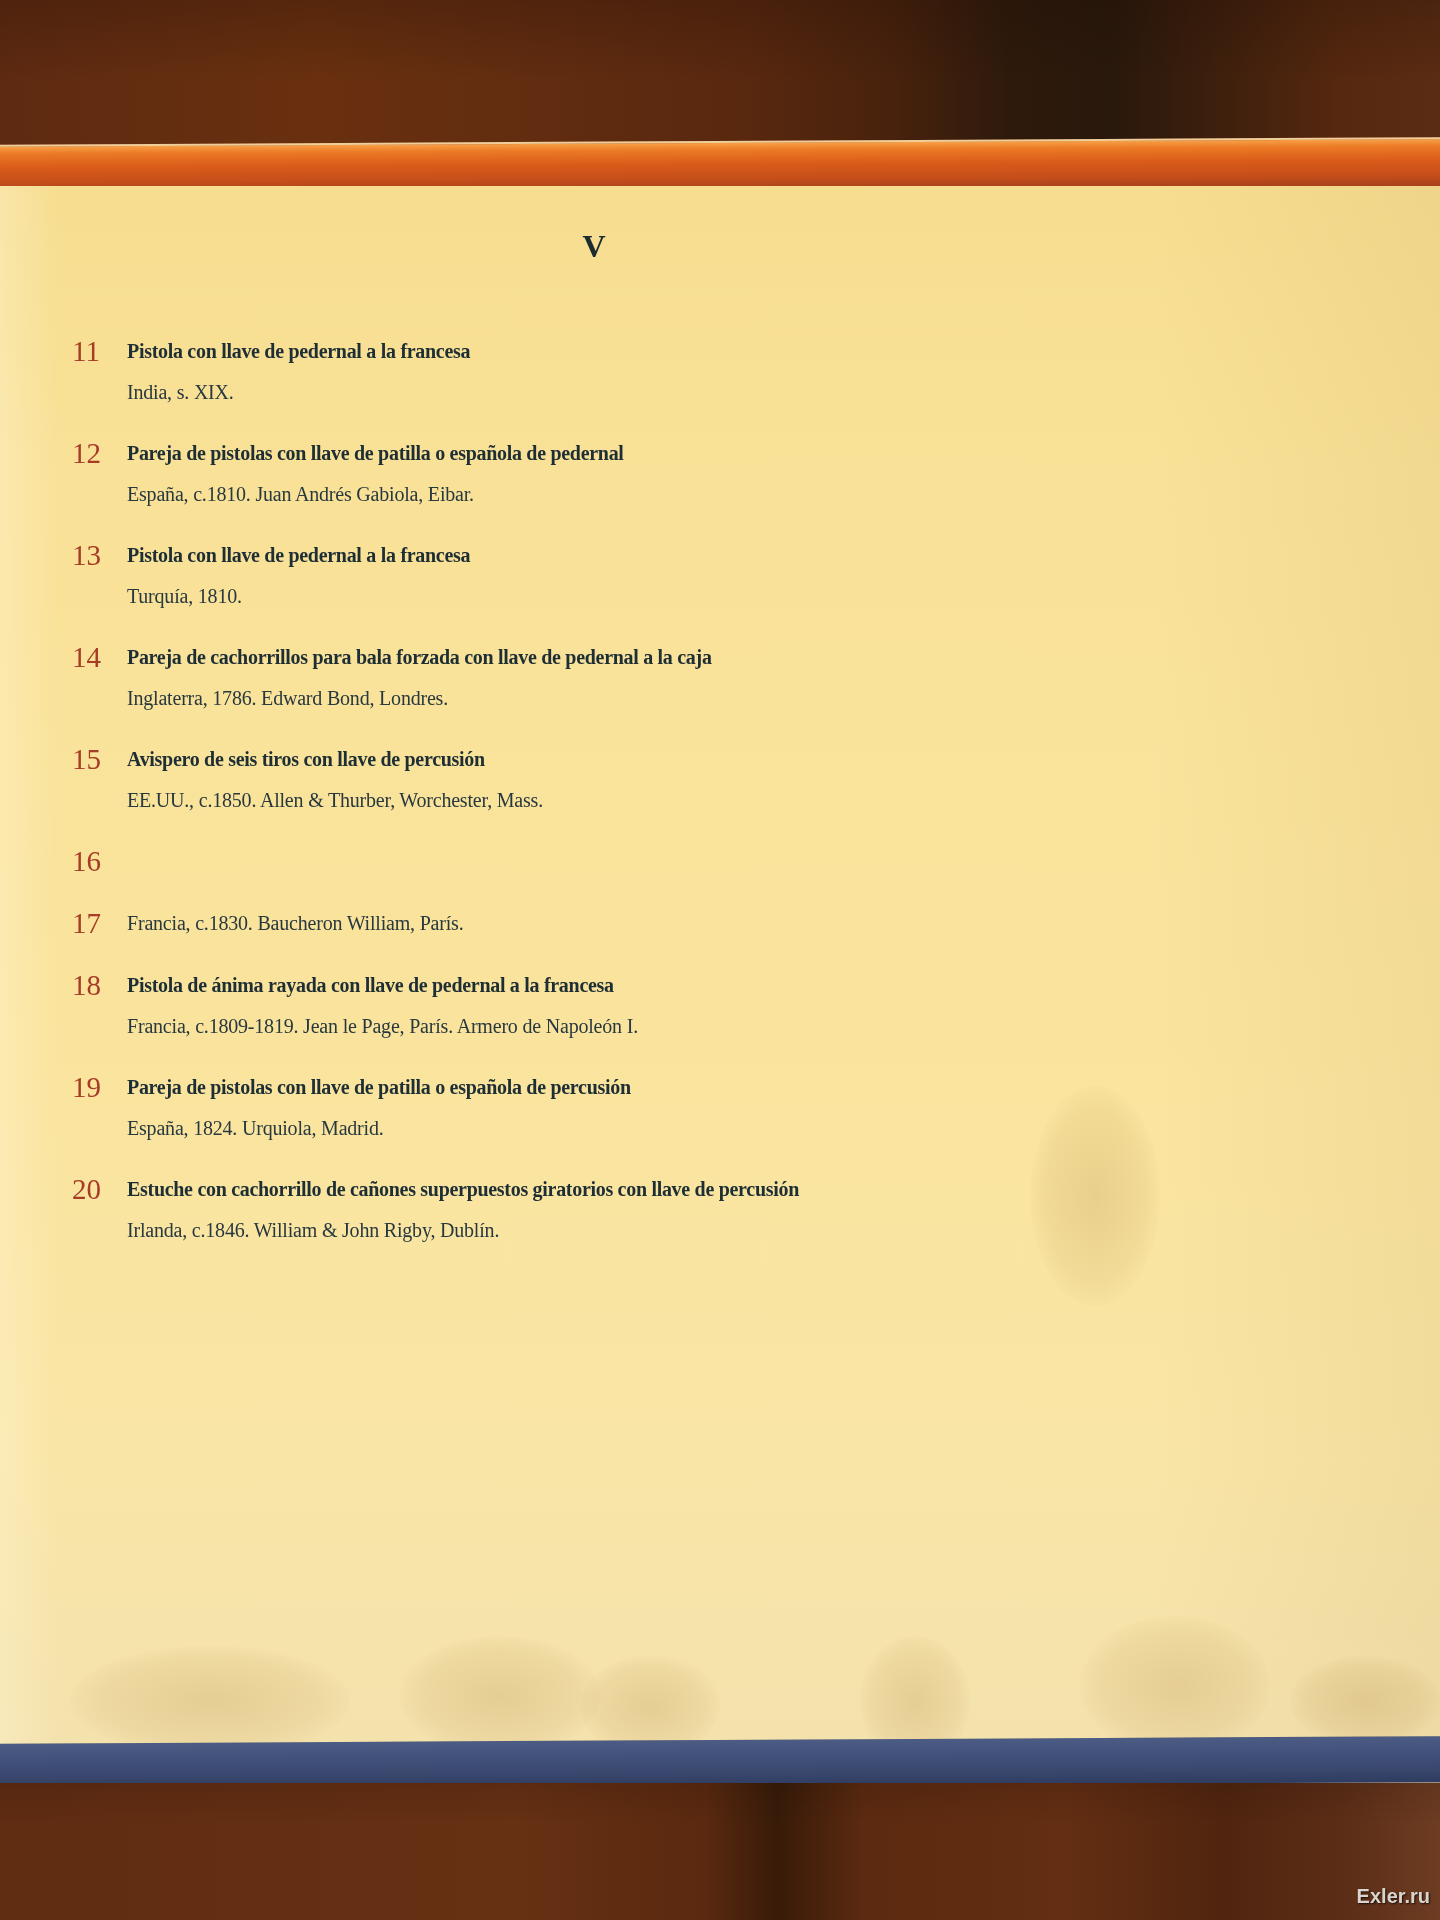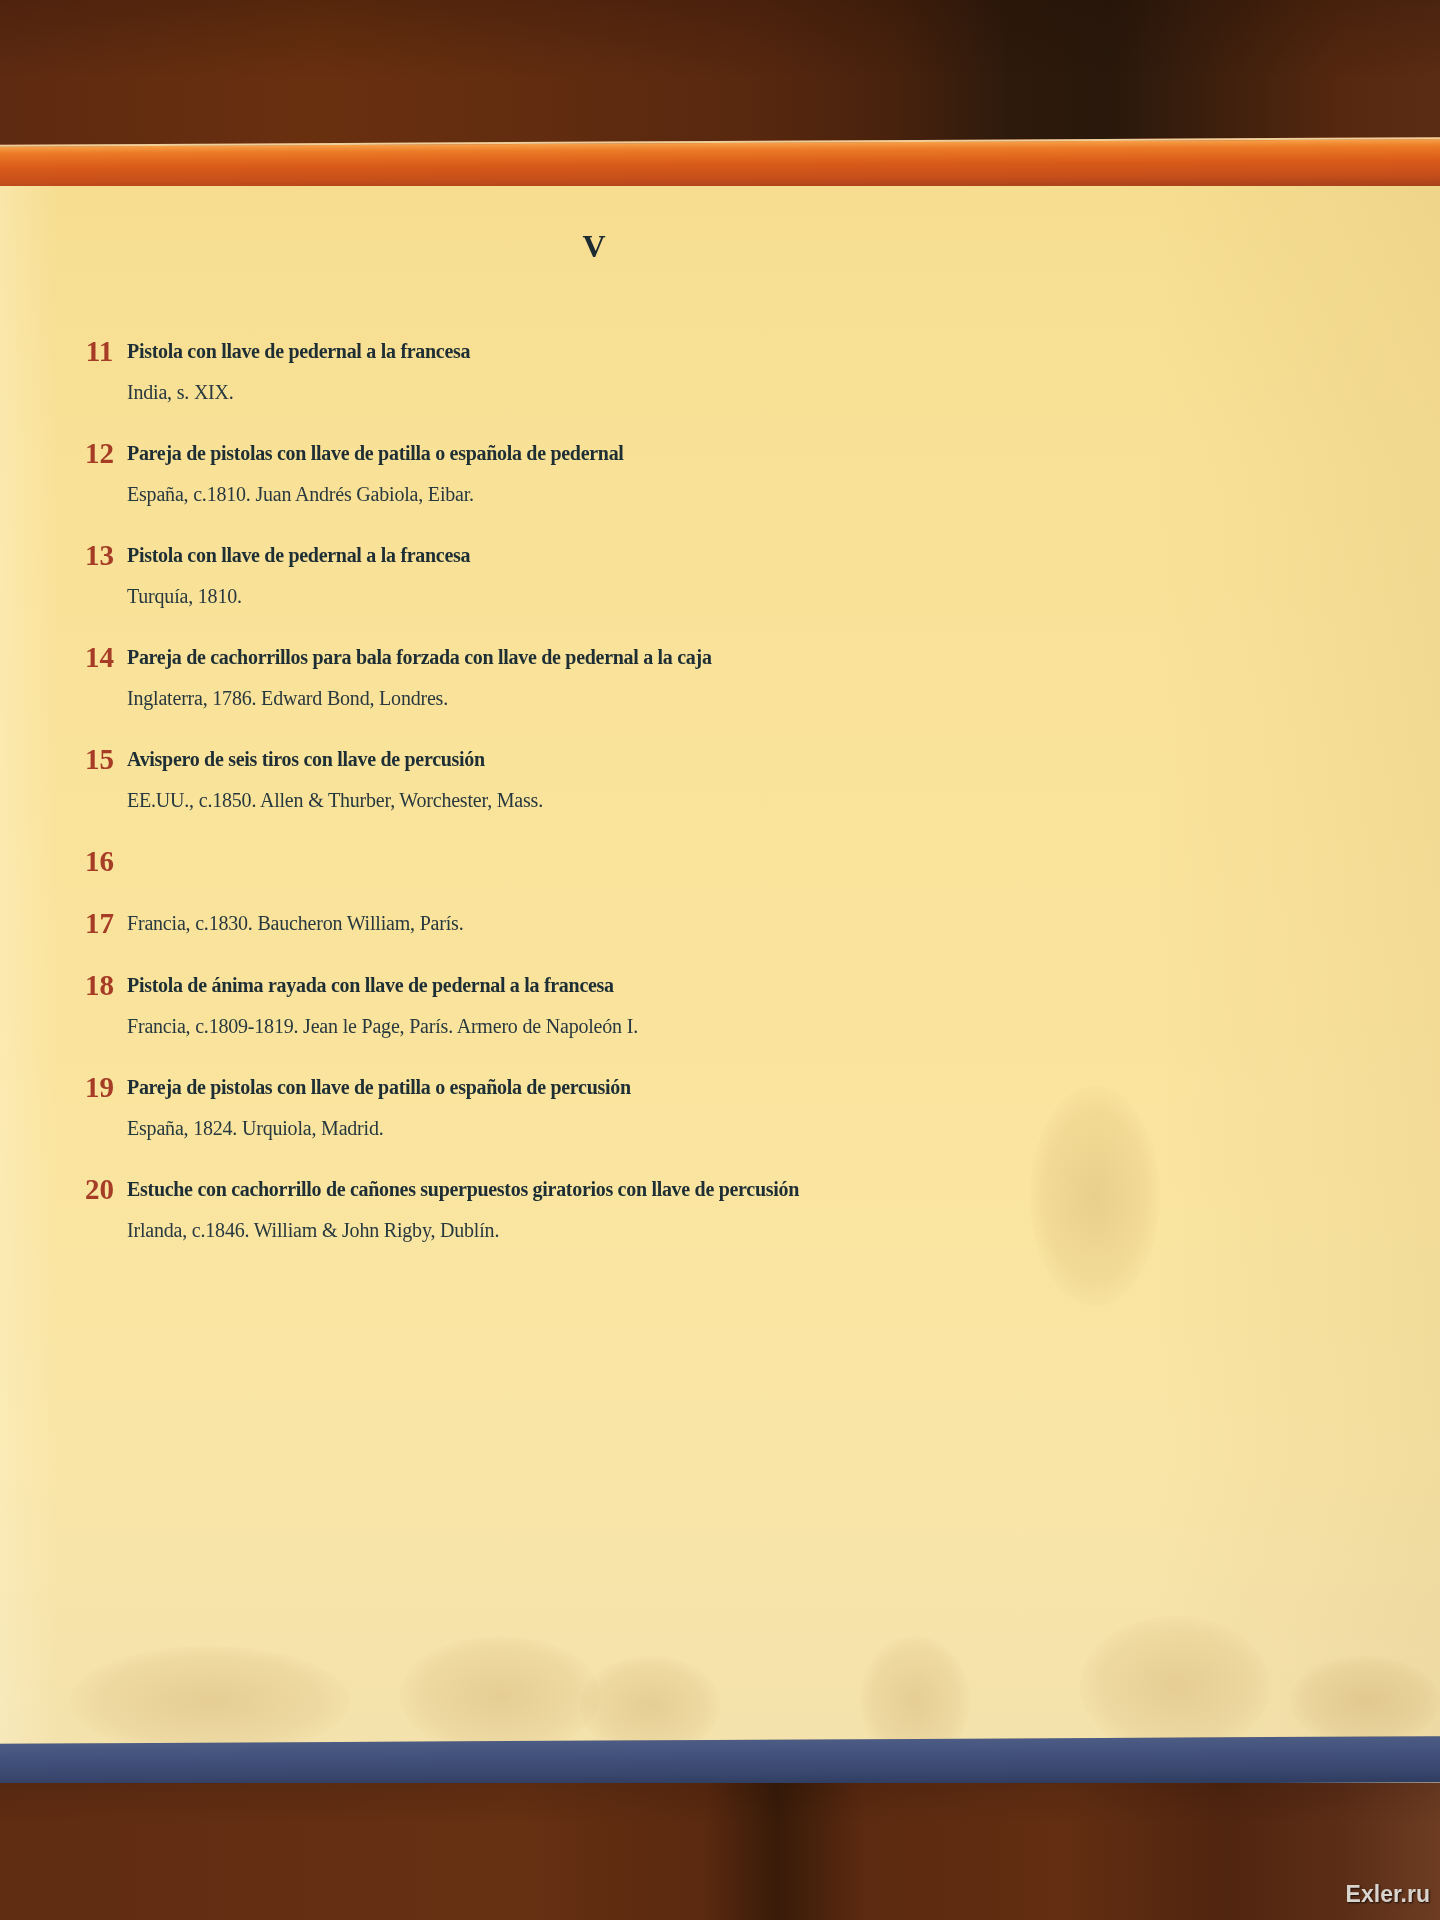--- a/index.html
+++ b/index.html
@@ -78,24 +78,23 @@
     margin-bottom: 66px;
   }
   .entry {
     display: flex;
     align-items: flex-start;
     margin-bottom: 21px;
   }
   .entry-number {
     flex: 0 0 55px;
     font-size: 29px;
-    font-weight: bold;
+    font-weight: normal;
     line-height: 41px;
     color: #a63b26;
-    text-align: center;
   }
   .entry-text {
     flex: 0 1 auto;
     max-width: 1003px;
   }
   .entry-title {
     font-size: 20px;
     font-weight: bold;
     line-height: 41px;
     letter-spacing: -0.3px;
@@ -128,21 +127,21 @@
       linear-gradient(180deg, rgba(0,0,0,0.10) 0%, rgba(0,0,0,0) 30%),
       linear-gradient(90deg,
         #602c12 0%, #663013 36%, #5a290f 49%, #381b09 54%,
         #5c2a10 60%, #632e12 74%, #50250f 85%, #5b2d16 93%, #6d3c22 100%);
   }
 
   .watermark {
     position: absolute;
     right: 10px; bottom: 12px;
     font-family: "Liberation Sans", sans-serif;
-    font-size: 23px;
+    font-size: 20px;
     font-weight: bold;
     color: #d9d4cd;
     text-shadow: 1px 1px 2px rgba(10,5,2,0.8);
   }
 </style>
 </head>
 <body>
 
 <div class="photo">
 

